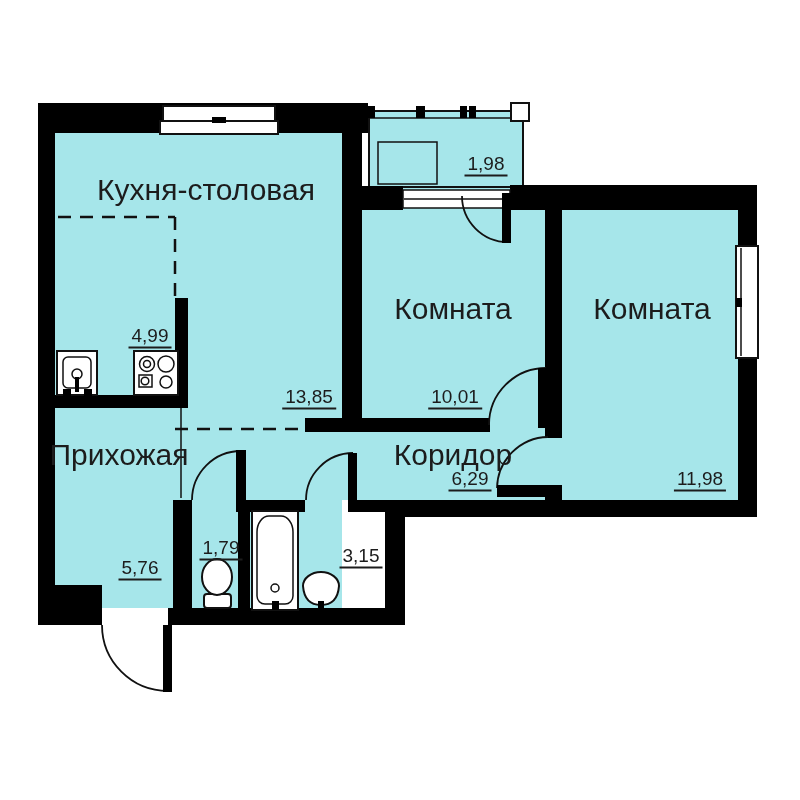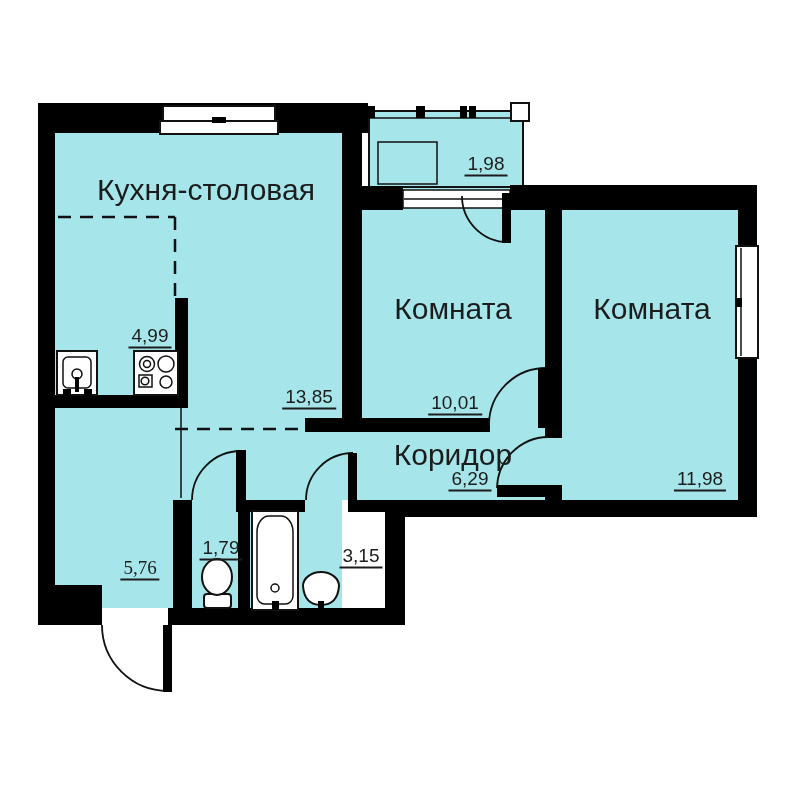--- a/index.html
+++ b/index.html
@@ -151,22 +151,23 @@
         <path d="M303,586 a18,14 0 1 1 36,0 c-1,13 -8,19 -18,19 c-10,0 -17,-6 -18,-19 Z" fill="#ffffff" stroke="#111" stroke-width="2"></path>
         <rect class="wl" x="318" y="601" width="6" height="9"></rect>
       </g>
     </g>
   </svg>
 
   <div class="label room-name" style="left:206px;top:190px;">Кухня-столовая</div>
   <div class="label area" style="left:150px;top:337px;">4,99</div>
   <div class="label area" style="left:309px;top:398px;">13,85</div>
   <div class="label room-name" style="left:453px;top:309px;">Комната</div>
-  <div class="label area" style="left:455px;top:398px;margin-top:6px;">10,01</div>
+  <div class="label area" style="left:455px;top:398px;">10,01</div>
   <div class="label room-name" style="left:652px;top:309px;">Комната</div>
   <div class="label area" style="left:700px;top:480px;">11,98</div>
-  <div class="label area" style="left:140px;top:569px;font-family:Liberation Serif, serif;">5,76</div>
+  <div class="label room-name" style="left:119px;top:455px;">Прихожая</div>
+  <div class="label area" style="left:140px;top:569px;">5,76</div>
   <div class="label room-name" style="left:413px;top:455px;margin-left:40px;">Коридор</div>
   <div class="label area" style="left:470px;top:480px;">6,29</div>
   <div class="label area" style="left:221px;top:549px;">1,79</div>
   <div class="label area" style="left:361px;top:557px;">3,15</div>
   <div class="label area" style="left:486px;top:165px;">1,98</div>
 </div>
 
 </body></html>

